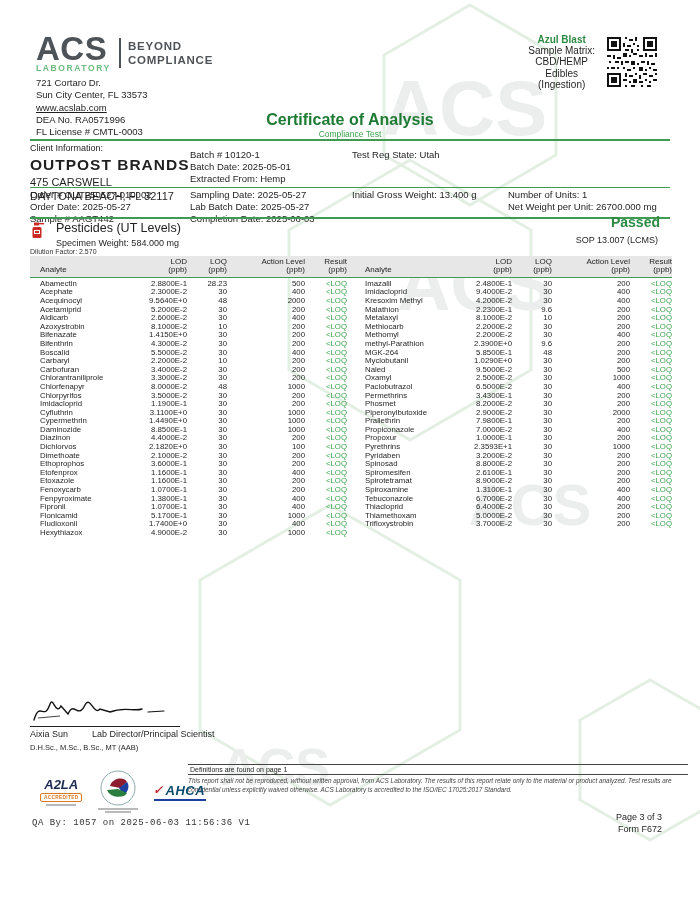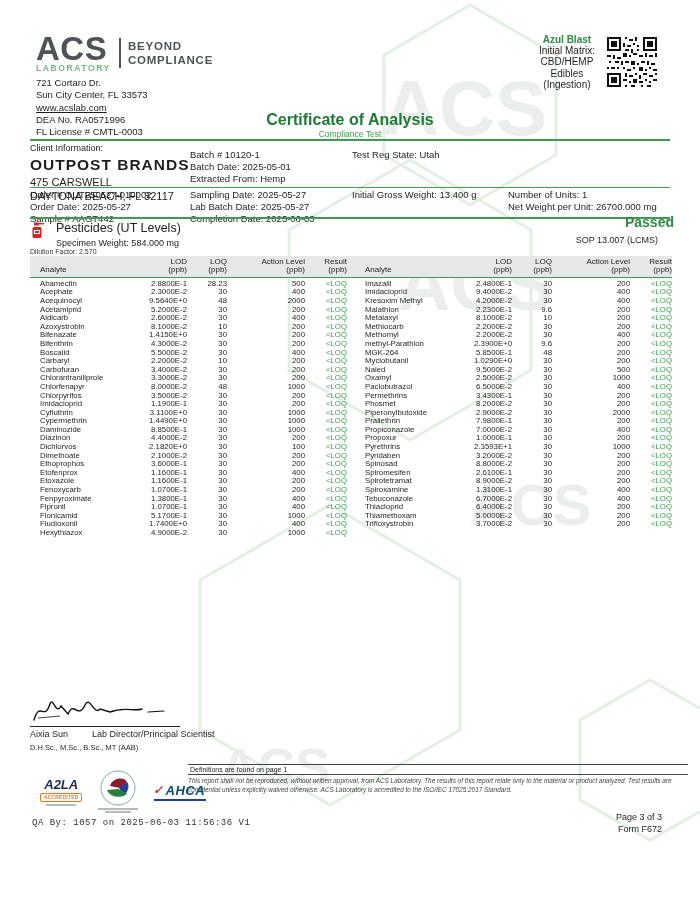--- a/index.html
+++ b/index.html
@@ -118,21 +118,21 @@
       <div>721 Cortaro Dr.</div>
       <div>Sun City Center, FL 33573</div>
       <div class="weblink">www.acslab.com</div>
       <div>DEA No. RA0571996</div>
       <div>FL License # CMTL-0003</div>
     </div>
   </div>
 
   <div class="abs sample-block" style="right:105px;top:34px;">
     <div class="sample-name">Azul Blast</div>
-    <div>Initial Matrix:</div>
+    <div>Sample Matrix:</div>
     <div>CBD/HEMP</div>
     <div>Edibles</div>
     <div>(Ingestion)</div>
   </div>
 
   <svg class="abs" style="left:607px;top:37px;" width="50" height="50" viewBox="0 0 25 25">
     <rect width="25" height="25" fill="#fff"></rect>
     <g fill="#111">
       <rect x="0" y="0" width="7" height="7"></rect>
         <rect x="18" y="0" width="7" height="7"></rect>
@@ -246,21 +246,21 @@
 
   <svg class="abs" style="left:31px;top:221px;" width="15" height="18" viewBox="0 0 15 18">
     <rect x="3" y="1.5" width="5" height="3" fill="#cc2a24"></rect>
     <rect x="8" y="2" width="5" height="1.4" fill="#cc2a24"></rect>
     <rect x="1.5" y="6" width="9" height="11" rx="1.5" fill="#cc2a24"></rect>
     <rect x="3" y="9" width="6" height="4" fill="#fff"></rect>
     <rect x="4" y="10" width="4" height="2" fill="#cc2a24"></rect>
   </svg>
   <div class="abs sec-title" style="left:56px;top:221px;">Pesticides (UT Levels)</div>
   <div class="abs sec-sub" style="left:56px;top:236px;">Specimen Weight: 584.000 mg</div>
-  <div class="abs passed" style="right:26px;top:214px;text-align:center;">Passed</div>
+  <div class="abs passed" style="right:40px;top:214px;text-align:center;">Passed</div>
   <div class="abs sop" style="right:42px;top:232px;">SOP 13.007 (LCMS)</div>
   <div class="abs dilution" style="left:30px;top:248px;">Dilution Factor: 2.570</div>
 
   <div class="ptable">
     <div class="thead-band">
       <div class="half half-head">
         <span class="hcol c-analyte">
             <span>Analyte</span>
           </span>
         <span class="hcol c-lod">

